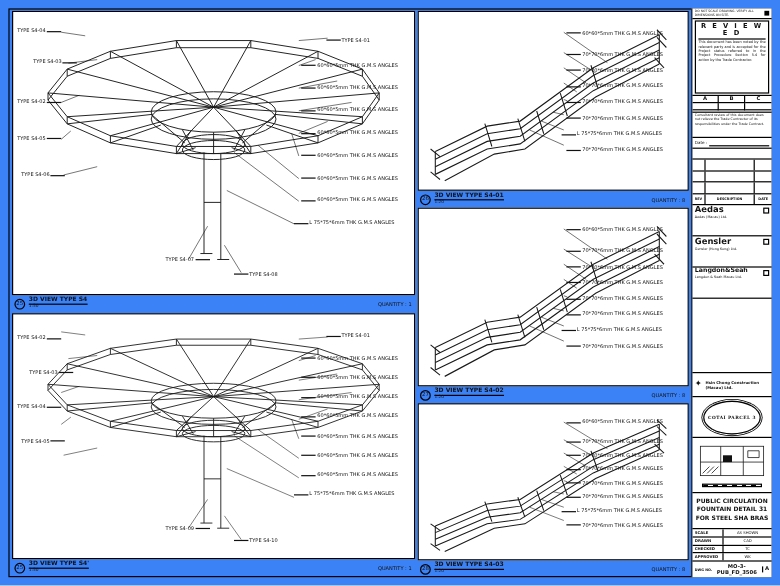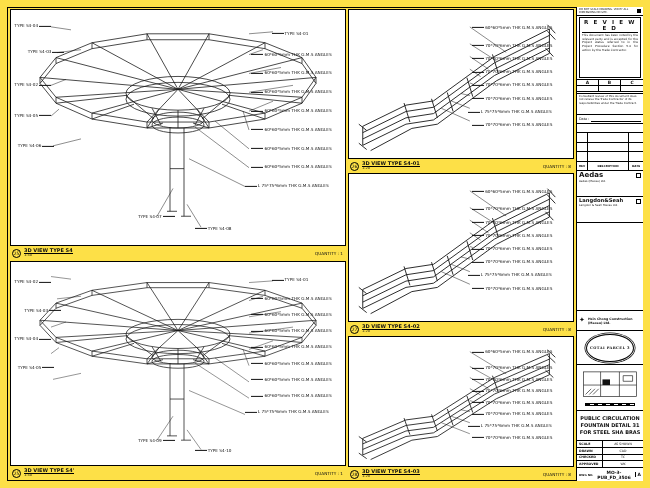--- a/index.html
+++ b/index.html
@@ -1,18 +1,18 @@
 <!DOCTYPE html>
 <html><head>
 <meta charset="utf-8">
 <style>
   *{box-sizing:border-box;margin:0;padding:0}
   html,body{width:650px;height:488px;background:#f4f4f2}
   body{position:relative;font-family:"DejaVu Sans",sans-serif;color:#111}
-  .sheet{position:absolute;inset:0;background:#fde047}
+  .sheet{position:absolute;inset:0;background:#3b82f6}
   .frame{position:absolute;left:7px;top:7px;width:636px;height:474px;border:1.3px solid #000}
   
   .panel{position:absolute;display:flex;flex-direction:column}
   .panel-box{position:relative;flex:1;border:1px solid #000;background:#fff;overflow:hidden}
   .panel-box svg{position:absolute;inset:0;width:100%;height:100%}
   .panel-footer{height:13px;display:flex;align-items:center;gap:3px;padding:1px 3px 0 2px}
   .pf-circle{width:9px;height:9px;border:0.9px solid #000;border-radius:50%;display:flex;align-items:center;justify-content:center;font-size:4.5px;flex:0 0 auto}
   .pf-col{display:flex;flex-direction:column;line-height:1.1}
   .pf-label{font-size:5px;font-weight:bold;border-bottom:0.8px solid #000;white-space:nowrap}
   .pf-scale{font-size:3.6px}
@@ -463,20 +463,27 @@
     </div>
 
     <div class="tb-sec firm">
       <div class="firm-name">
           <span>Aedas</span>
         </div>
       <div class="firm-sub">Aedas (Macau) Ltd.</div>
       <span class="chk"></span>
     </div>
 
+    <div class="tb-sec firm">
+      <div class="firm-name">
+          <span>Gensler</span>
+        </div>
+      <div class="firm-sub">Gensler (Hong Kong) Ltd.</div>
+      <span class="chk"></span>
+    </div>
 
 
     <div class="tb-sec firm">
       <div class="firm-name small">
           <span>Langdon&amp;Seah</span>
         </div>
       <div class="firm-sub">Langdon &amp; Seah Macau Ltd.</div>
       <span class="chk"></span>
     </div>
 

